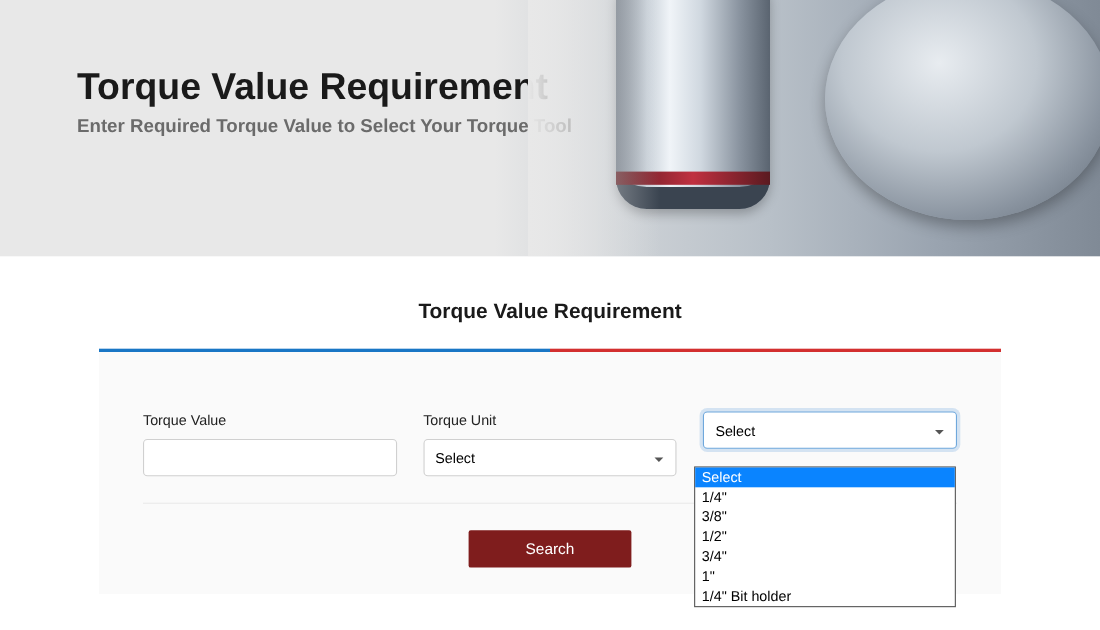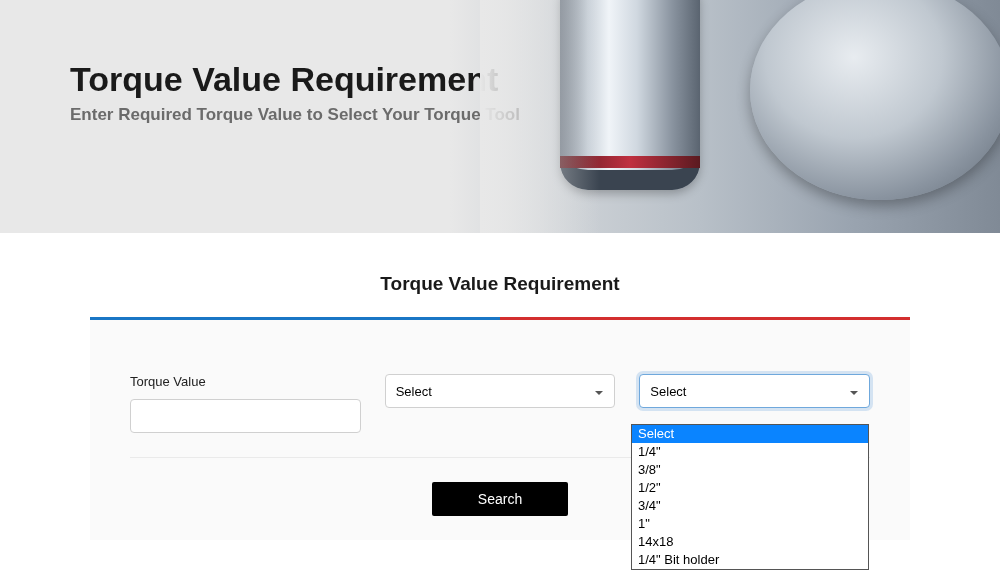--- a/index.html
+++ b/index.html
@@ -125,24 +125,24 @@
     }
     .chev svg { width: 10px; height: 10px; fill: #555; }
 
     .btn-row {
       border-top: 1px solid #eaeaea;
       margin: 0 40px;
       padding: 24px 0;
       text-align: center;
     }
     .btn-search {
-      background: #000000;
+      background: #7f1d1d;
       color: #fff;
       border: none;
-      width: 136px;
+      width: 148px;
       height: 34px;
       font-size: 14px;
       border-radius: 2px;
       cursor: pointer;
     }
 
     .dropdown {
       position: absolute;
       top: 424px;
       left: 631px;
@@ -183,20 +183,21 @@
       <div class="blue"></div>
         <div class="red"></div>
     </div>
 
     <div class="form-row">
       <div class="fld">
         <label>Torque Value</label>
         <input type="text" value="" style="">
       </div>
       <div class="fld">
+        <label>Torque Unit</label>
         <div class="select">
           <span>Select</span>
           <span class="chev"><svg viewBox="0 0 10 10">
                 <path d="M1 3 L5 7 L9 3 Z"></path>
               </svg></span>
         </div>
       </div>
       <div class="fld">
         <div class="select focused">
           <span>Select</span>
@@ -213,15 +214,14 @@
   </div>
 </div>
 
 <div class="dropdown" id="drive-dd">
     <div class="opt sel">Select</div>
     <div class="opt">1/4"</div>
     <div class="opt">3/8"</div>
     <div class="opt">1/2"</div>
     <div class="opt">3/4"</div>
     <div class="opt">1"</div>
-    <div class="opt">14x18</div>
     <div class="opt">1/4" Bit holder</div>
   </div>
 
 </body></html>

